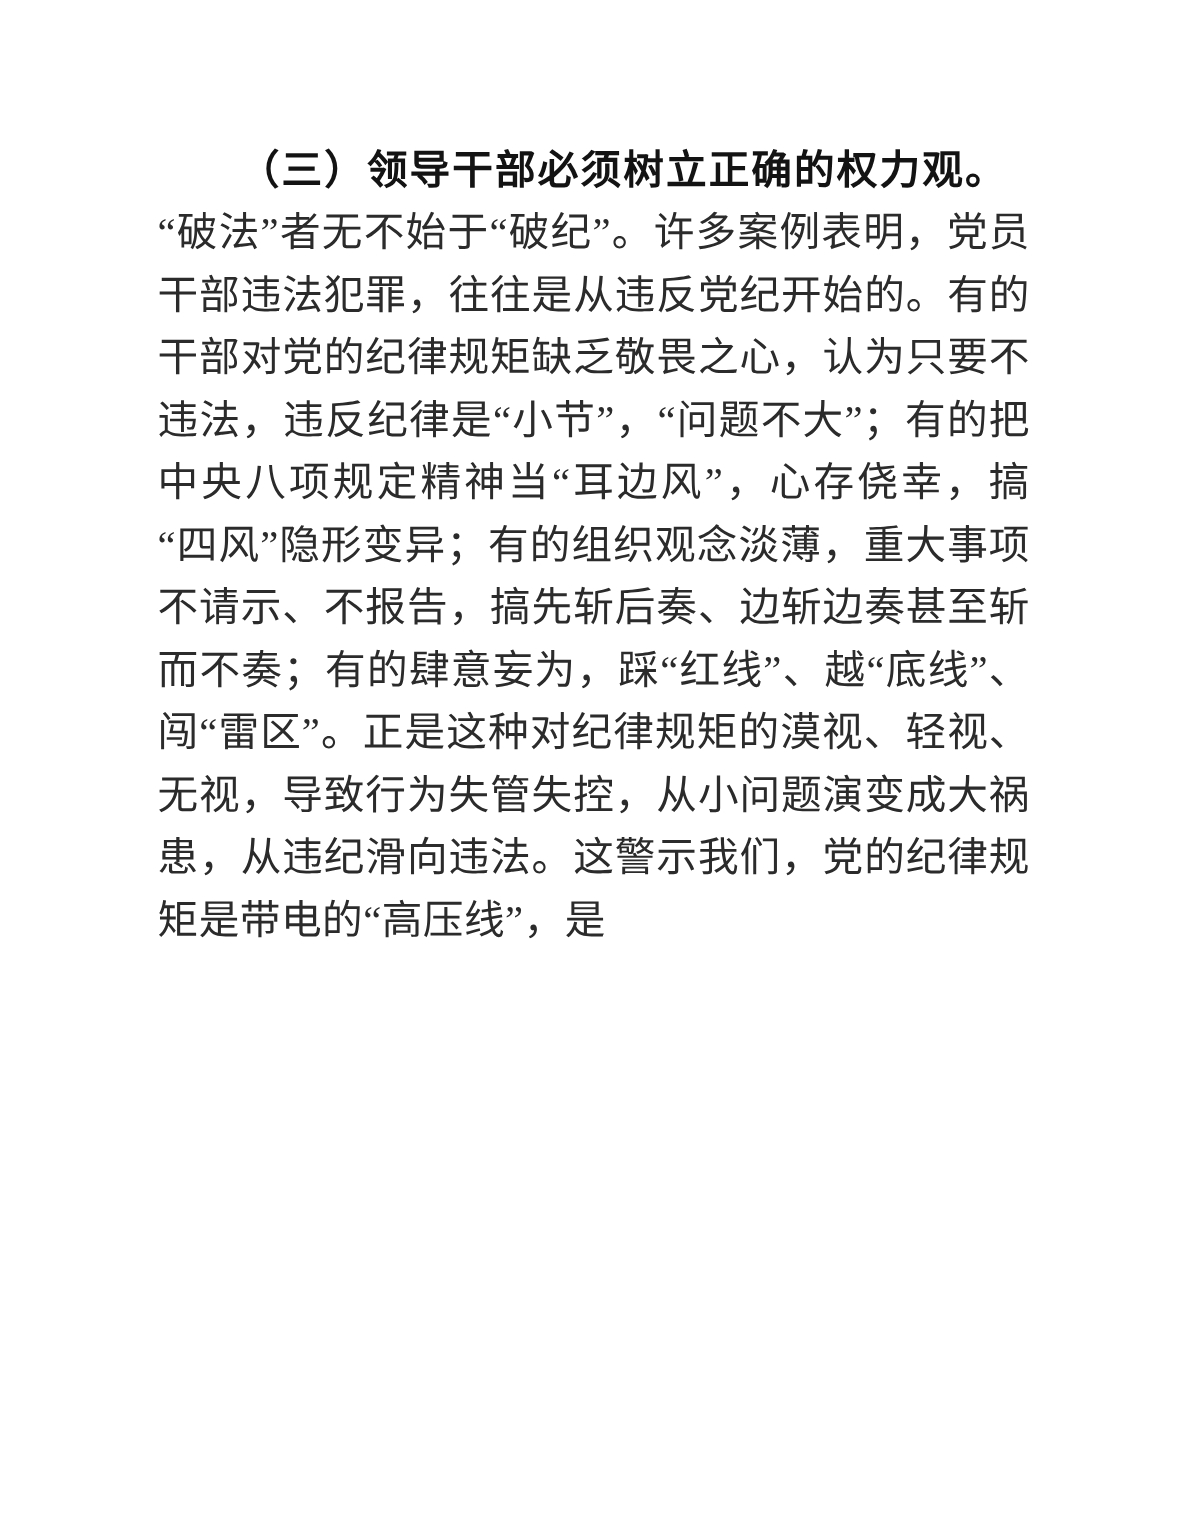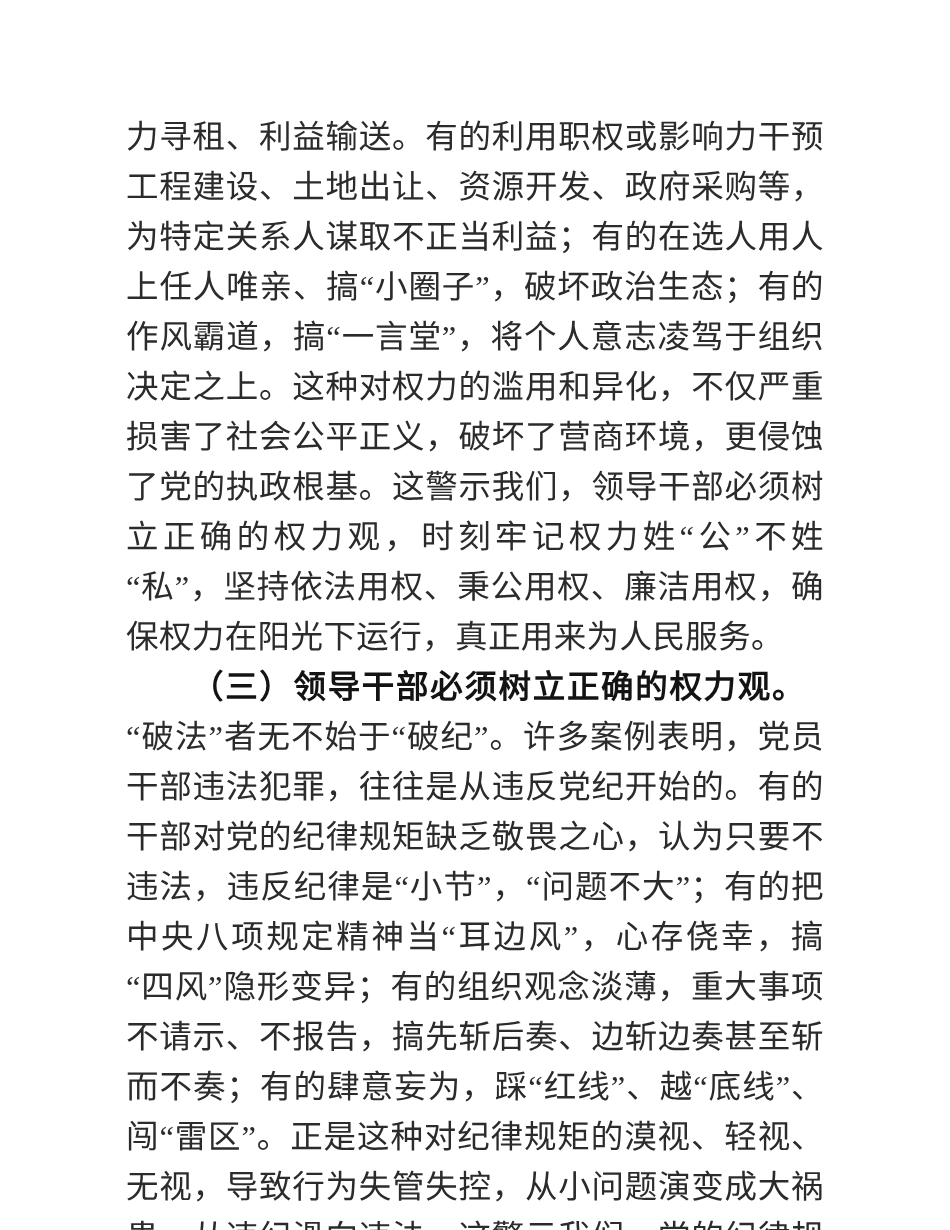--- a/index.html
+++ b/index.html
@@ -61,19 +61,18 @@
     width: 0.55em;
   }
 </style>
 </head>
 <body>
 
 <div class="page">
 
   <div class="text-body">
 
-    <p class="para para--continued">力寻租、利益输送。有的利用职权或影响力干预工程建设、土地出让、资源开发、政府采购等，为特定关系人谋取不正当利益；有的在选人用人上任人唯亲、搞“小圈子”，破坏政治生态；有的作风霸道，搞“一言堂”，将个人意志凌驾于组织决定之上。这种对权力的滥用和异化，不仅严重损害了社会公平正义，破坏了营商环境，更侵蚀了党的执政根基。这警示我们，领导干部必须树立正确的权力观，时刻牢记权力姓“公”不姓“私”，坚持依法用权、秉公用权、廉洁用权，确保权力在阳光下运行，真正用来为人民服务。</p>
 
     <p class="para"><span class="heading-run">（三）领导干部必须树立正确的权力观。</span><span class="after-heading-gap"></span><span>“破法”者无不始于“破纪”。许多案例表明，党员干部违法犯罪，往往是从违反党纪开始的。有的干部对党的纪律规矩缺乏敬畏之心，认为只要不违法，违反纪律是“小节”，“问题不大”；有的把中央八项规定精神当“耳边风”，心存侥幸，搞“四风”隐形变异；有的组织观念淡薄，重大事项不请示、不报告，搞先斩后奏、边斩边奏甚至斩而不奏；有的肆意妄为，踩“红线”、越“底线”、闯“雷区”。正是这种对纪律规矩的漠视、轻视、无视，导致行为失管失控，从小问题演变成大祸患，从违纪滑向违法。这警示我们，党的纪律规矩是带电的“高压线”，是</span></p>
 
   </div>
 
 </div>
 
 </body></html>

